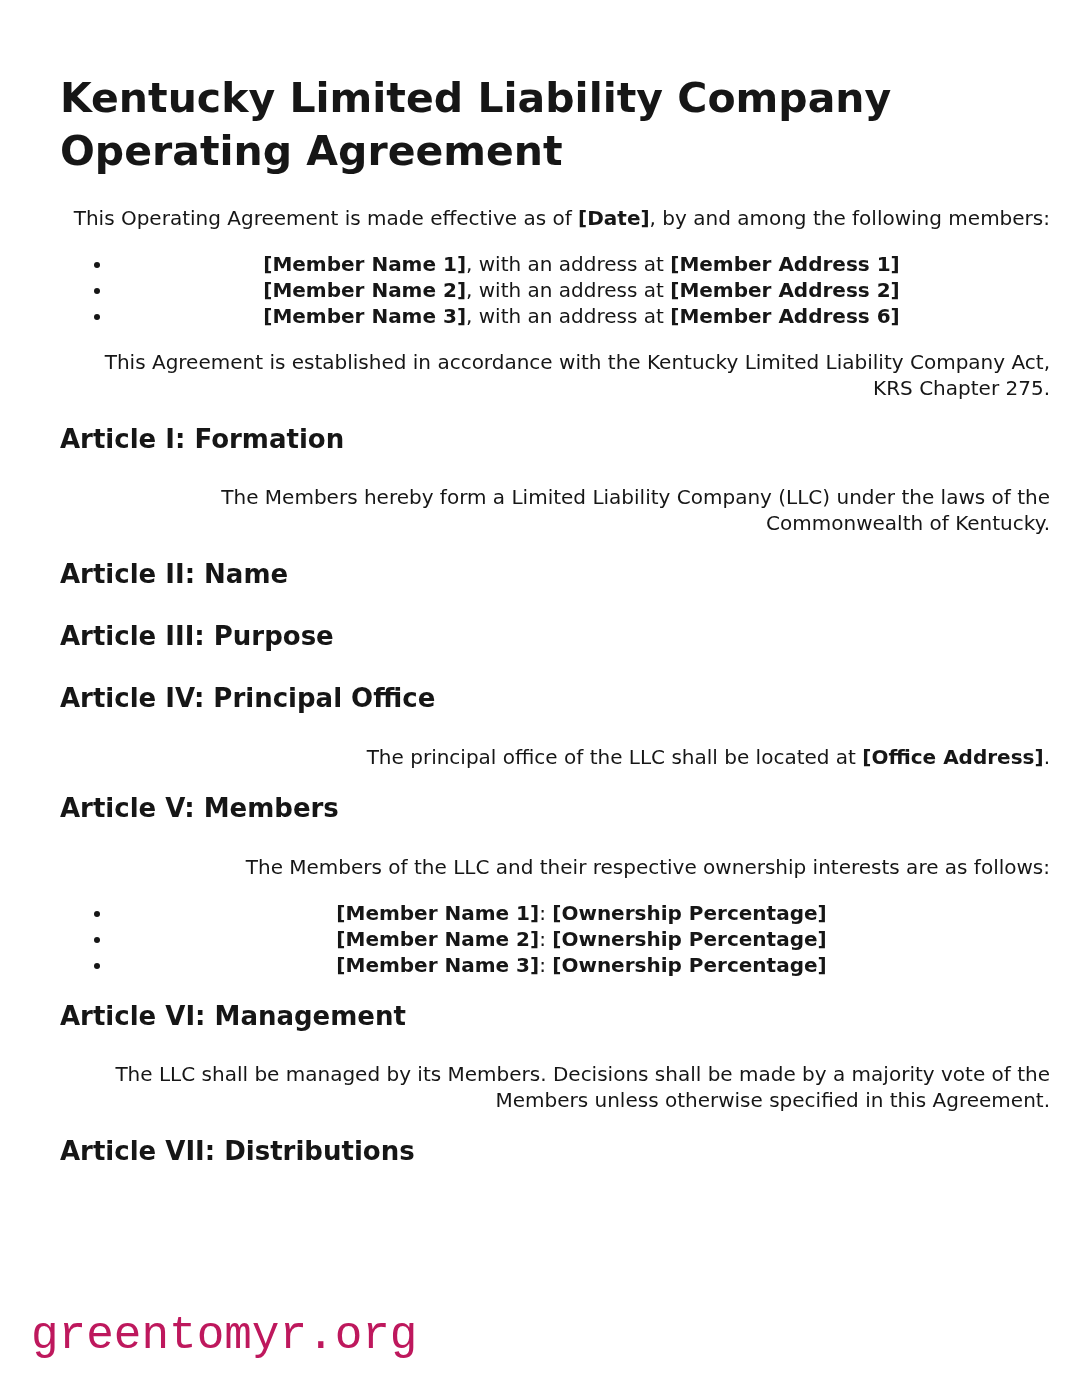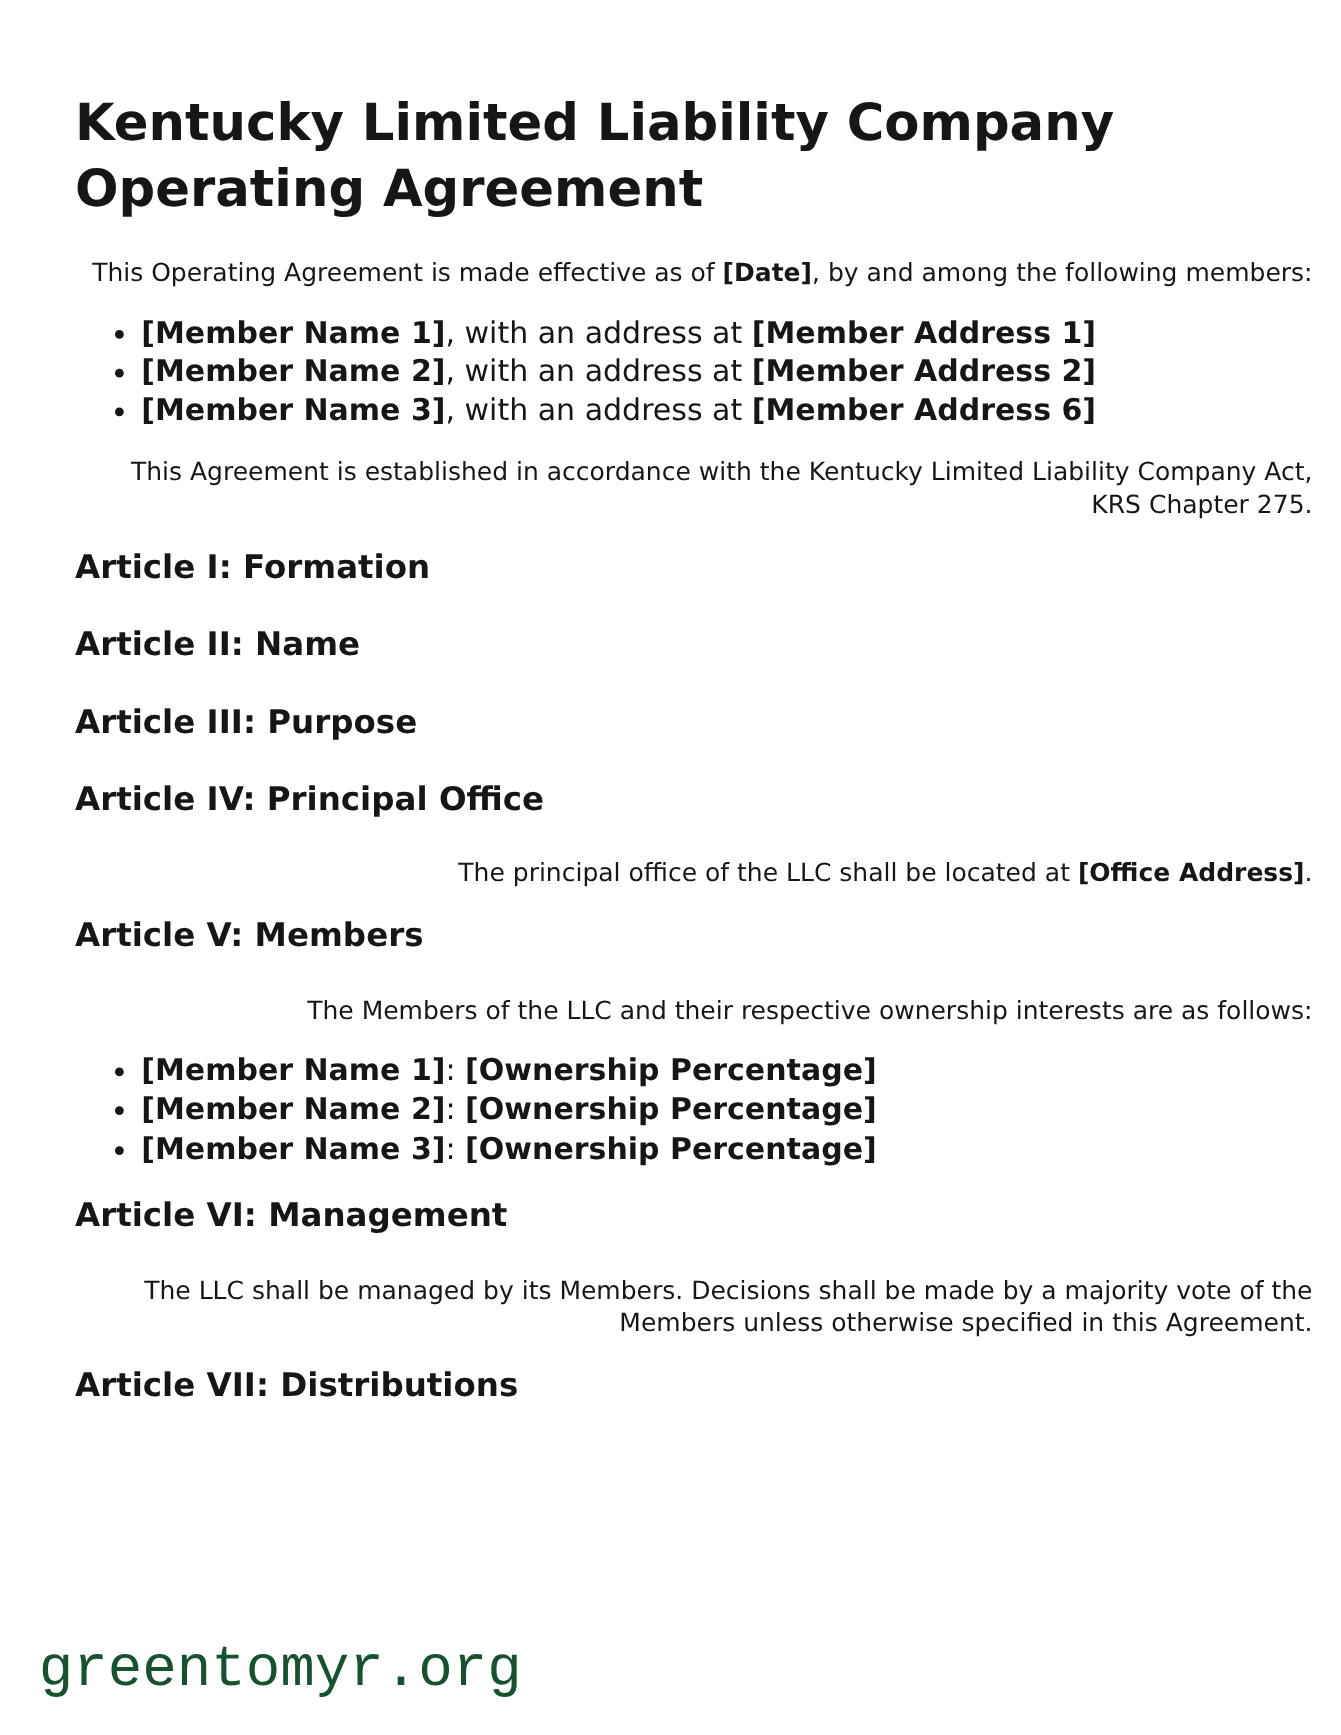--- a/index.html
+++ b/index.html
@@ -30,25 +30,26 @@
     font-weight: bold;
     margin: 22px 0 28px 0;
   }
   p {
     font-size: 20px;
     line-height: 1.3;
     margin: 20px 0;
     text-align: right;
   }
   ul {
-    font-size: 24px;
+    font-size: 20px;
     line-height: 1.3;
     margin: 20px 0;
     padding-left: 53px;
     list-style-type: disc;
+    text-align: center;
   }
   li {
     margin: 0;
   }
   strong {
     font-weight: bold;
   }
   .watermark {
     position: absolute;
     left: 31px;
@@ -70,20 +71,21 @@
 
   <ul>
     <li><strong>[Member Name 1]</strong><span>, with an address at </span><strong>[Member Address 1]</strong></li>
     <li><strong>[Member Name 2]</strong><span>, with an address at </span><strong>[Member Address 2]</strong></li>
     <li><strong>[Member Name 3]</strong><span>, with an address at </span><strong>[Member Address 6]</strong></li>
   </ul>
 
   <p>This Agreement is established in accordance with the Kentucky Limited Liability Company Act, KRS Chapter 275.</p>
 
   <h2>Article I: Formation</h2>
+  <p>The Members hereby form a Limited Liability Company (LLC) under the laws of the Commonwealth of Kentucky.</p>
 
   <h2>Article II: Name</h2>
 
   <h2>Article III: Purpose</h2>
 
   <h2>Article IV: Principal Office</h2>
   <p><span>The principal office of the LLC shall be located at </span><strong>[Office Address]</strong><span>.</span></p>
 
   <h2>Article V: Members</h2>
   <p>The Members of the LLC and their respective ownership interests are as follows:</p>
@@ -94,13 +96,13 @@
     <li><strong>[Member Name 3]</strong><span>: </span><strong>[Ownership Percentage]</strong></li>
   </ul>
 
   <h2>Article VI: Management</h2>
   <p>The LLC shall be managed by its Members. Decisions shall be made by a majority vote of the Members unless otherwise specified in this Agreement.</p>
 
   <h2>Article VII: Distributions</h2>
 
 </div>
 
-<div class="watermark" style="color: #14532d;">greentomyr.org</div>
+<div class="watermark" style="color: #be185d;">greentomyr.org</div>
 
 </body></html>

